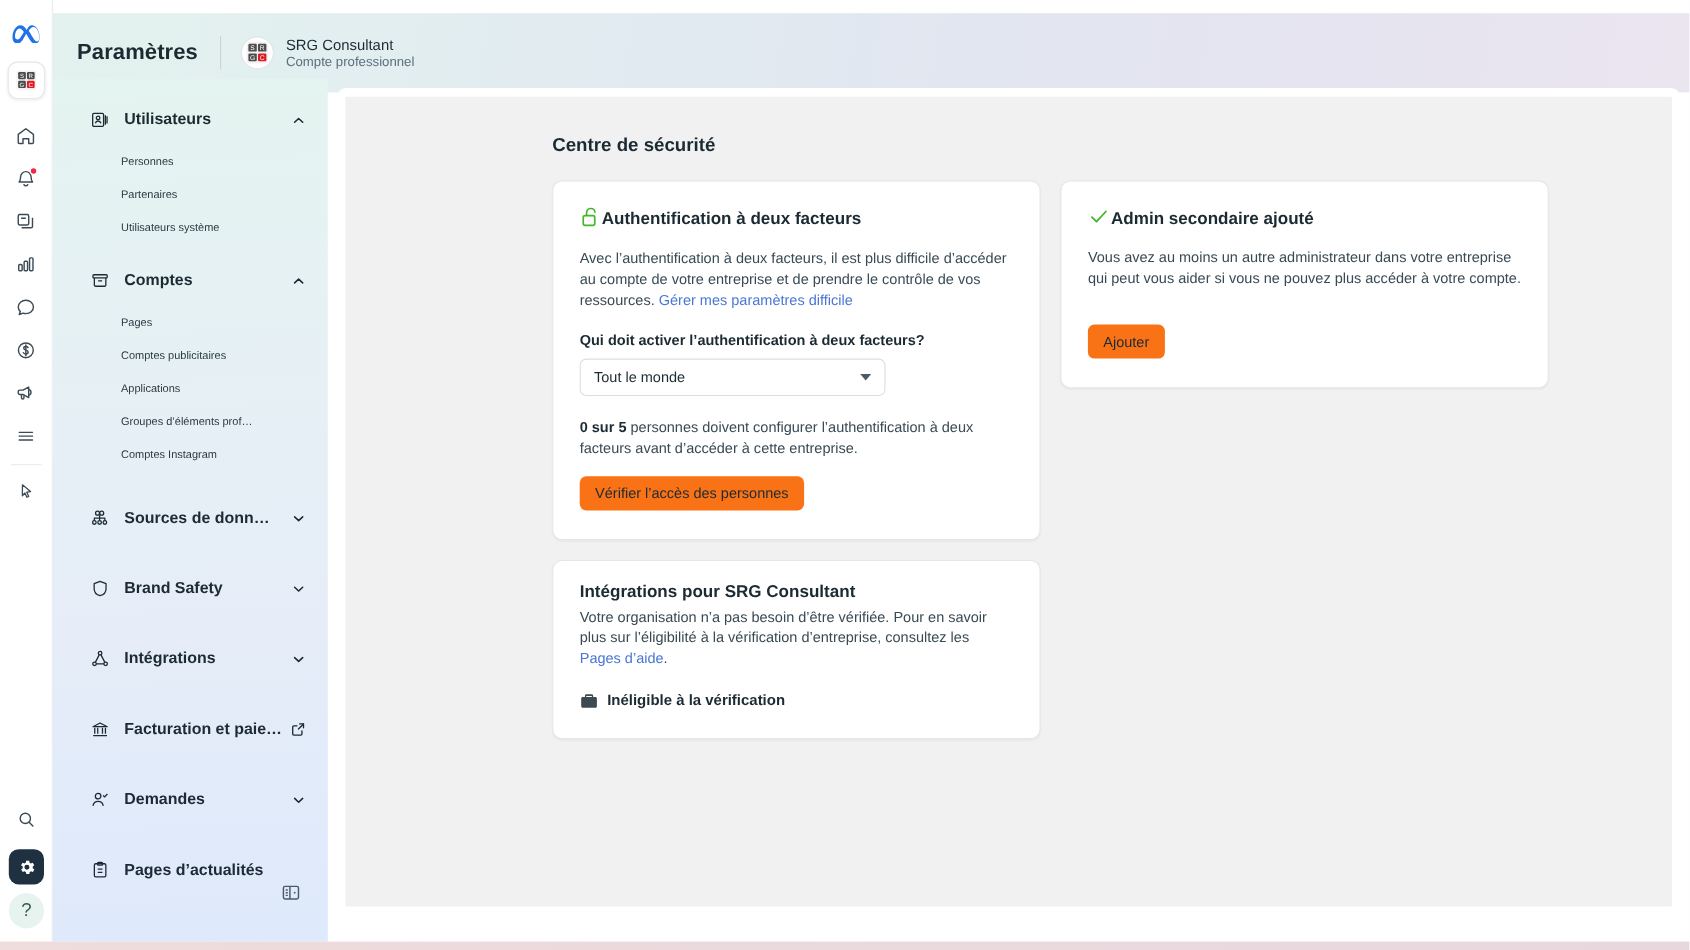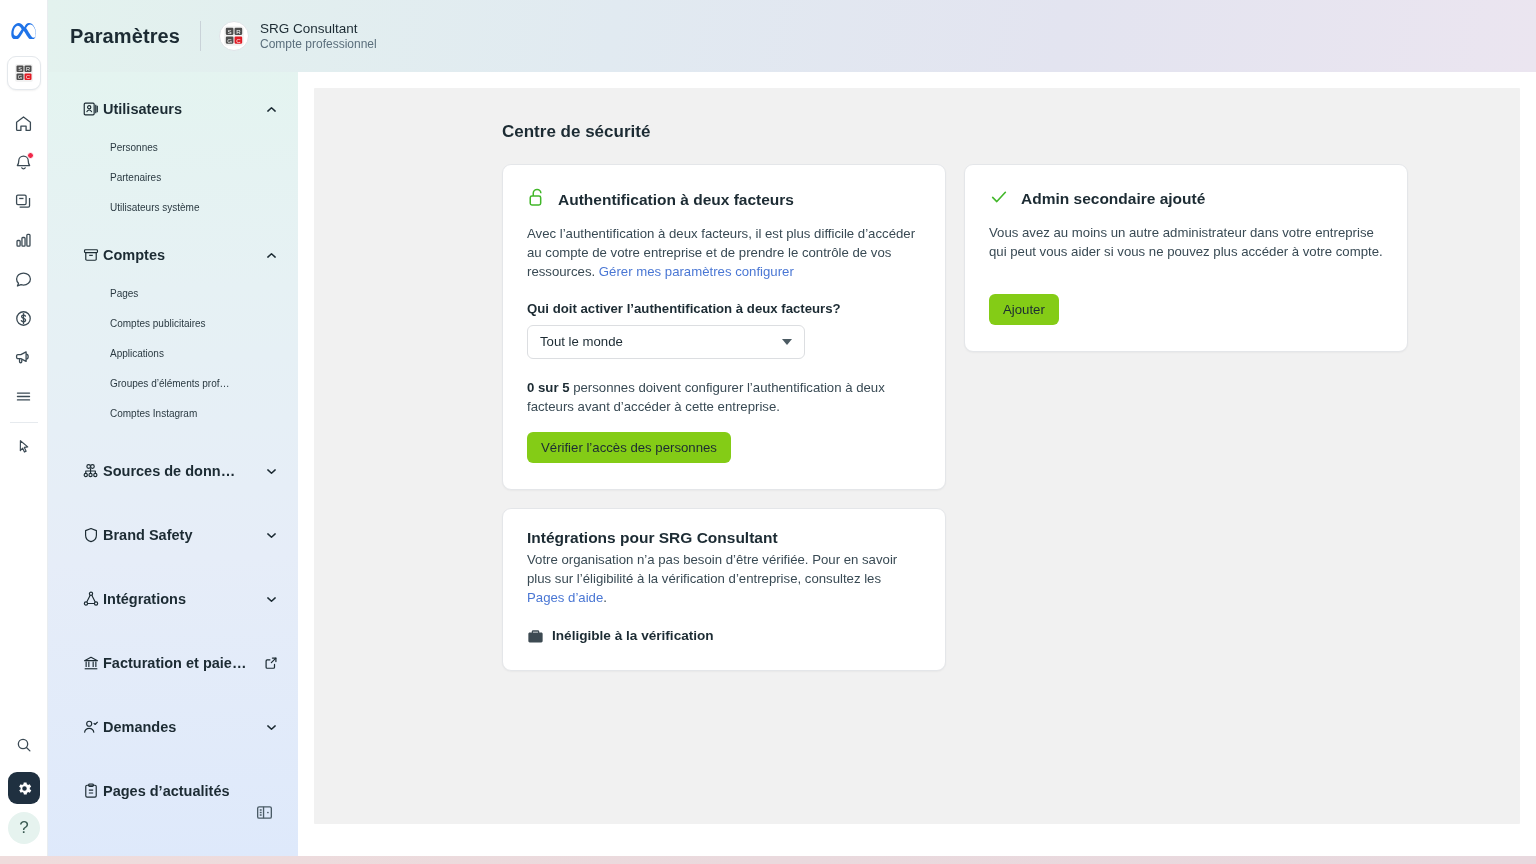--- a/index.html
+++ b/index.html
@@ -51,21 +51,21 @@
     display:flex;align-items:center;justify-content:center;
     color:#3a5a52; font-size:17px; font-weight:400;
   }
   .dot-badge {
     position:absolute; width:7px; height:7px; border-radius:50%;
     background:#f02849; top: 9px; right: 10px; border:1px solid #fff;
   }
 
   
   .header {
-    position: absolute; left: 48px; top: 0; width: 1488px; height: 72px;
+    position: absolute; left: 48px; top: 12px; width: 1488px; height: 72px;
     background: linear-gradient(100deg, #e3f2ee 0%, #e1eaf1 38%, #e3e4f0 68%, #ebe5f0 100%);
     display: flex; align-items: center; padding-left: 22px;
   }
   .header-title { font-size: 20px; font-weight: 700; color: #1c2b33; letter-spacing: .1px; }
   .header-div { width:1px; height:30px; background:#c9d2d8; margin: 0 18px 0 20px; }
   .acct-badge {
     width:30px; height:30px; border-radius:50%; background:#fff; border:1px solid #dfe4e8;
     display:flex; align-items:center; justify-content:center; overflow:hidden;
   }
   .acct-text { margin-left: 11px; line-height: 1.28; }
@@ -76,21 +76,21 @@
   .sidebar {
     position:absolute; left:48px; top:72px; width:250px; height: 784px;
     background: linear-gradient(178deg, #e4f4f0 0%, #e6f1f4 28%, #e6edf8 62%, #dee9fb 100%);
     padding-top: 16px; overflow:hidden;
   }
   .nav-group-head {
     display:flex; align-items:center; height:42px; padding: 0 20px 0 34px; cursor:pointer;
   }
   .nav-group-icon { width:20px; display:flex; align-items:center; color:#1c2b33; }
   .nav-group-label {
-    flex:1; margin-left: 1px; font-size: 14.5px; font-weight:700; color:#1c2b33;
+    flex:1; margin-left: 11px; font-size: 14.5px; font-weight:700; color:#1c2b33;
     white-space:nowrap; overflow:hidden;
   }
   .chev { color:#1c2b33; display:flex; align-items:center; }
   .nav-sub { padding-top: 2px; }
   .nav-sub-item {
     height: 30px; display:flex; align-items:center; padding-left: 62px;
     font-size: 10px; color:#2b3a42; cursor:pointer; white-space:nowrap;
   }
   .nav-spacer-lg { height: 22px; }
   .nav-spacer-sm { height: 12px; }
@@ -115,41 +115,41 @@
 
   .cards-row { display:flex; gap: 18px; align-items:flex-start; }
   .card {
     background:#fff; border-radius: 9px; border:1px solid #e4e6e9;
     box-shadow: 0 1px 2px rgba(0,0,0,.04);
   }
   .card-2fa { width: 444px; padding: 22px 24px 26px; }
   .card-admin { width: 444px; padding: 22px 24px 26px; }
   .card-verif { width: 444px; padding: 20px 24px 22px; margin-top: 18px; }
 
-  .card-head { display:flex; align-items:center; gap: 12px; margin-bottom: 13px; }
+  .card-head { display:flex; align-items:center; gap: 1px; margin-bottom: 13px; }
   .card-title { font-size: 15.5px; font-weight:700; color:#1c2b33; }
   .card-body {
     font-size: 13.2px; color:#394a54; line-height: 1.43;
   }
   .link { color:#4a77d4; text-decoration:none; cursor:pointer; }
   .q-label {
     font-size: 13.2px; font-weight:700; color:#1c2b33; margin-top: 19px; margin-bottom: 9px;
   }
   .select {
     width: 278px; height: 34px; border:1px solid #dcdee1; border-radius: 6px;
     background:#fff; display:flex; align-items:center; padding: 0 12px;
     font-size: 13.2px; color:#1c2b33; cursor:pointer; justify-content:space-between;
   }
   .caret { width:0;height:0;border-left:5px solid transparent;border-right:5px solid transparent;border-top:6px solid #4c5b63; }
   .stat-text { font-size: 13.2px; color:#394a54; line-height:1.45; margin-top: 19px; }
   .stat-text b { color:#1c2b33; font-weight:700; }
   .btn {
     display:inline-flex; align-items:center; justify-content:center;
     height: 31px; padding: 0 14px; border-radius: 6px;
-    background:#84cc16; color:#1c2b33; font-size: 13.2px; border:none;
+    background:#f97316; color:#1c2b33; font-size: 13.2px; border:none;
     cursor:pointer; margin-top: 16px; font-family:inherit;
   }
   .verif-title { font-size: 15.5px; font-weight:700; color:#1c2b33; margin-bottom: 4px; }
   .verif-status {
     display:flex; align-items:flex-start; gap:8px; margin-top: 20px;
     font-size: 13.6px; font-weight:700; color:#1c2b33;
   }
 </style>
 </head>
 <body>
@@ -452,21 +452,21 @@
               <span>
                 <svg width="19" height="21" viewBox="0 0 20 22" fill="none" stroke="#42b72a" stroke-width="1.6" stroke-linejoin="round">
                   <rect x="3.4" y="9.4" width="11" height="9.4" rx="1.8"></rect>
                   <path d="M6.6 9.4V6.6a4 4 0 0 1 8 0"></path>
                 </svg>
               </span>
               <span class="card-title">Authentification à deux facteurs</span>
             </div>
             <div class="card-body">
               <span>Avec l’authentification à deux facteurs, il est plus difficile d’accéder au compte de votre entreprise et de prendre le contrôle de vos ressources.</span>
-              <a class="link">Gérer mes paramètres configurer</a>
+              <a class="link">Gérer mes paramètres difficile</a>
             </div>
             <div class="q-label">Qui doit activer l’authentification à deux facteurs?</div>
             <div class="select">
               <span>Tout le monde</span>
               <span class="caret"></span>
             </div>
             <div class="stat-text">
               <b>0 sur 5</b><span> personnes doivent configurer l’authentification à deux facteurs avant d’accéder à cette entreprise.</span>
             </div>
             <button class="btn">Vérifier l’accès des personnes</button>

